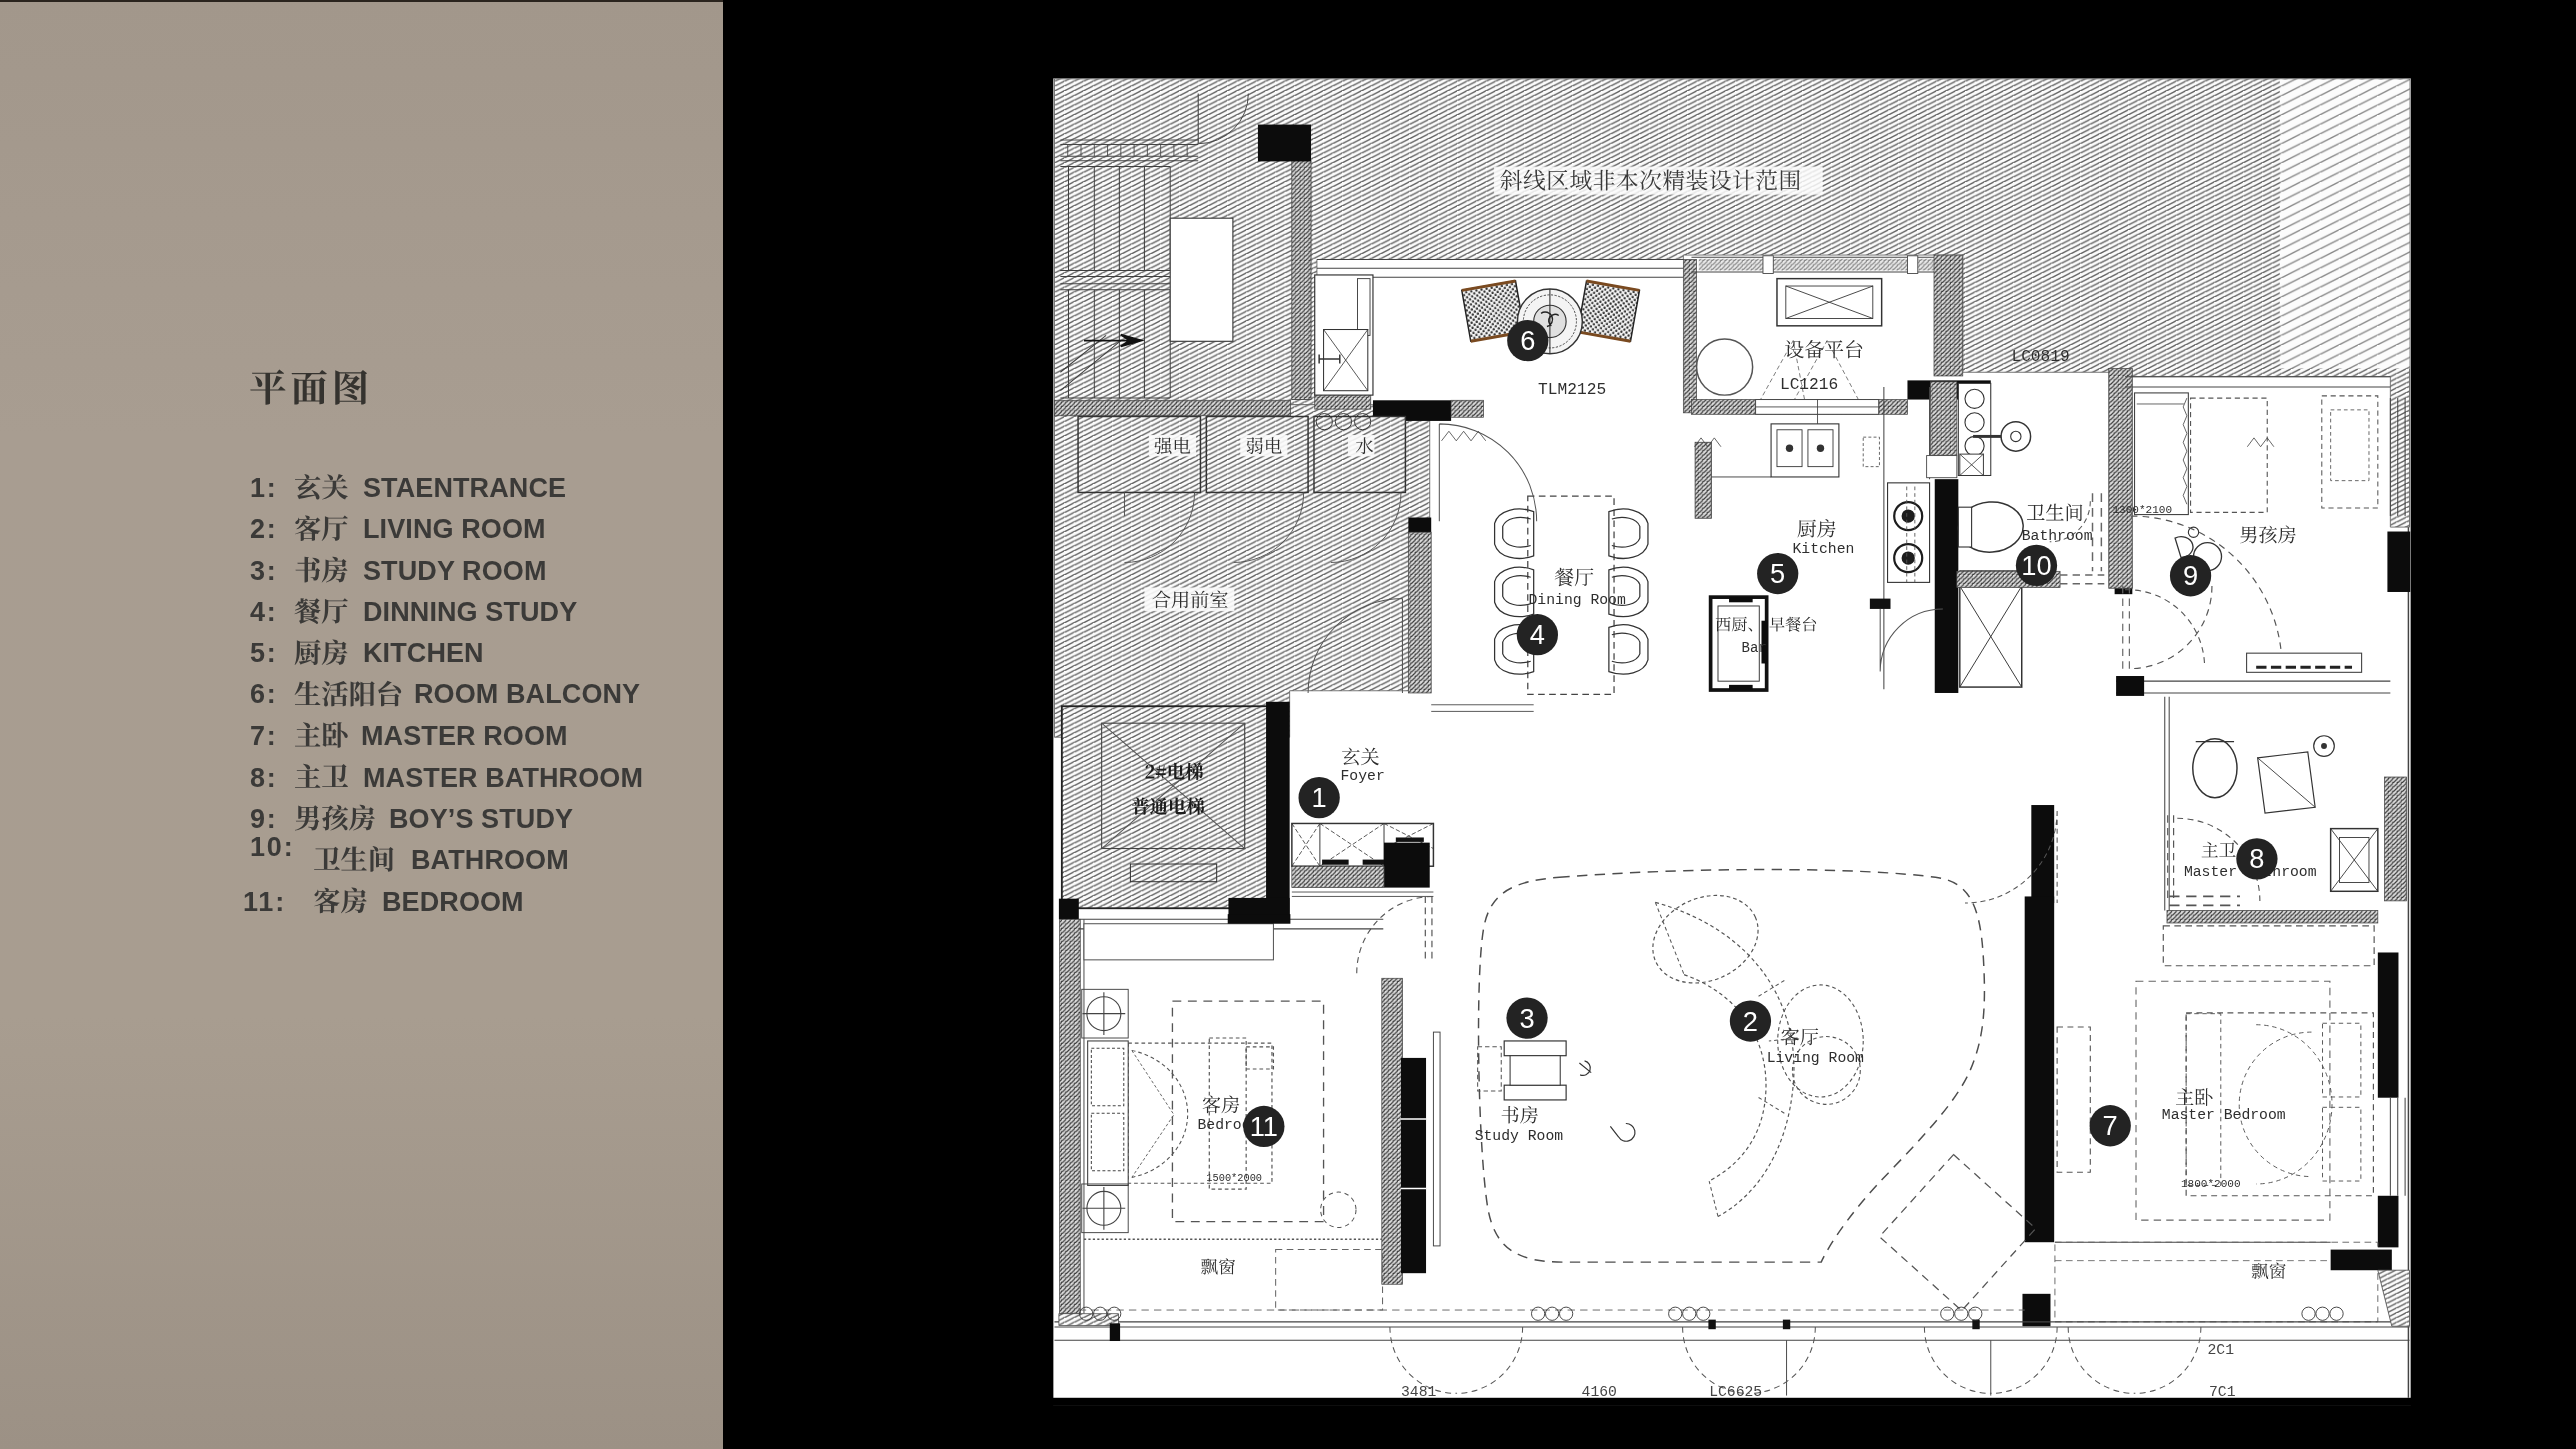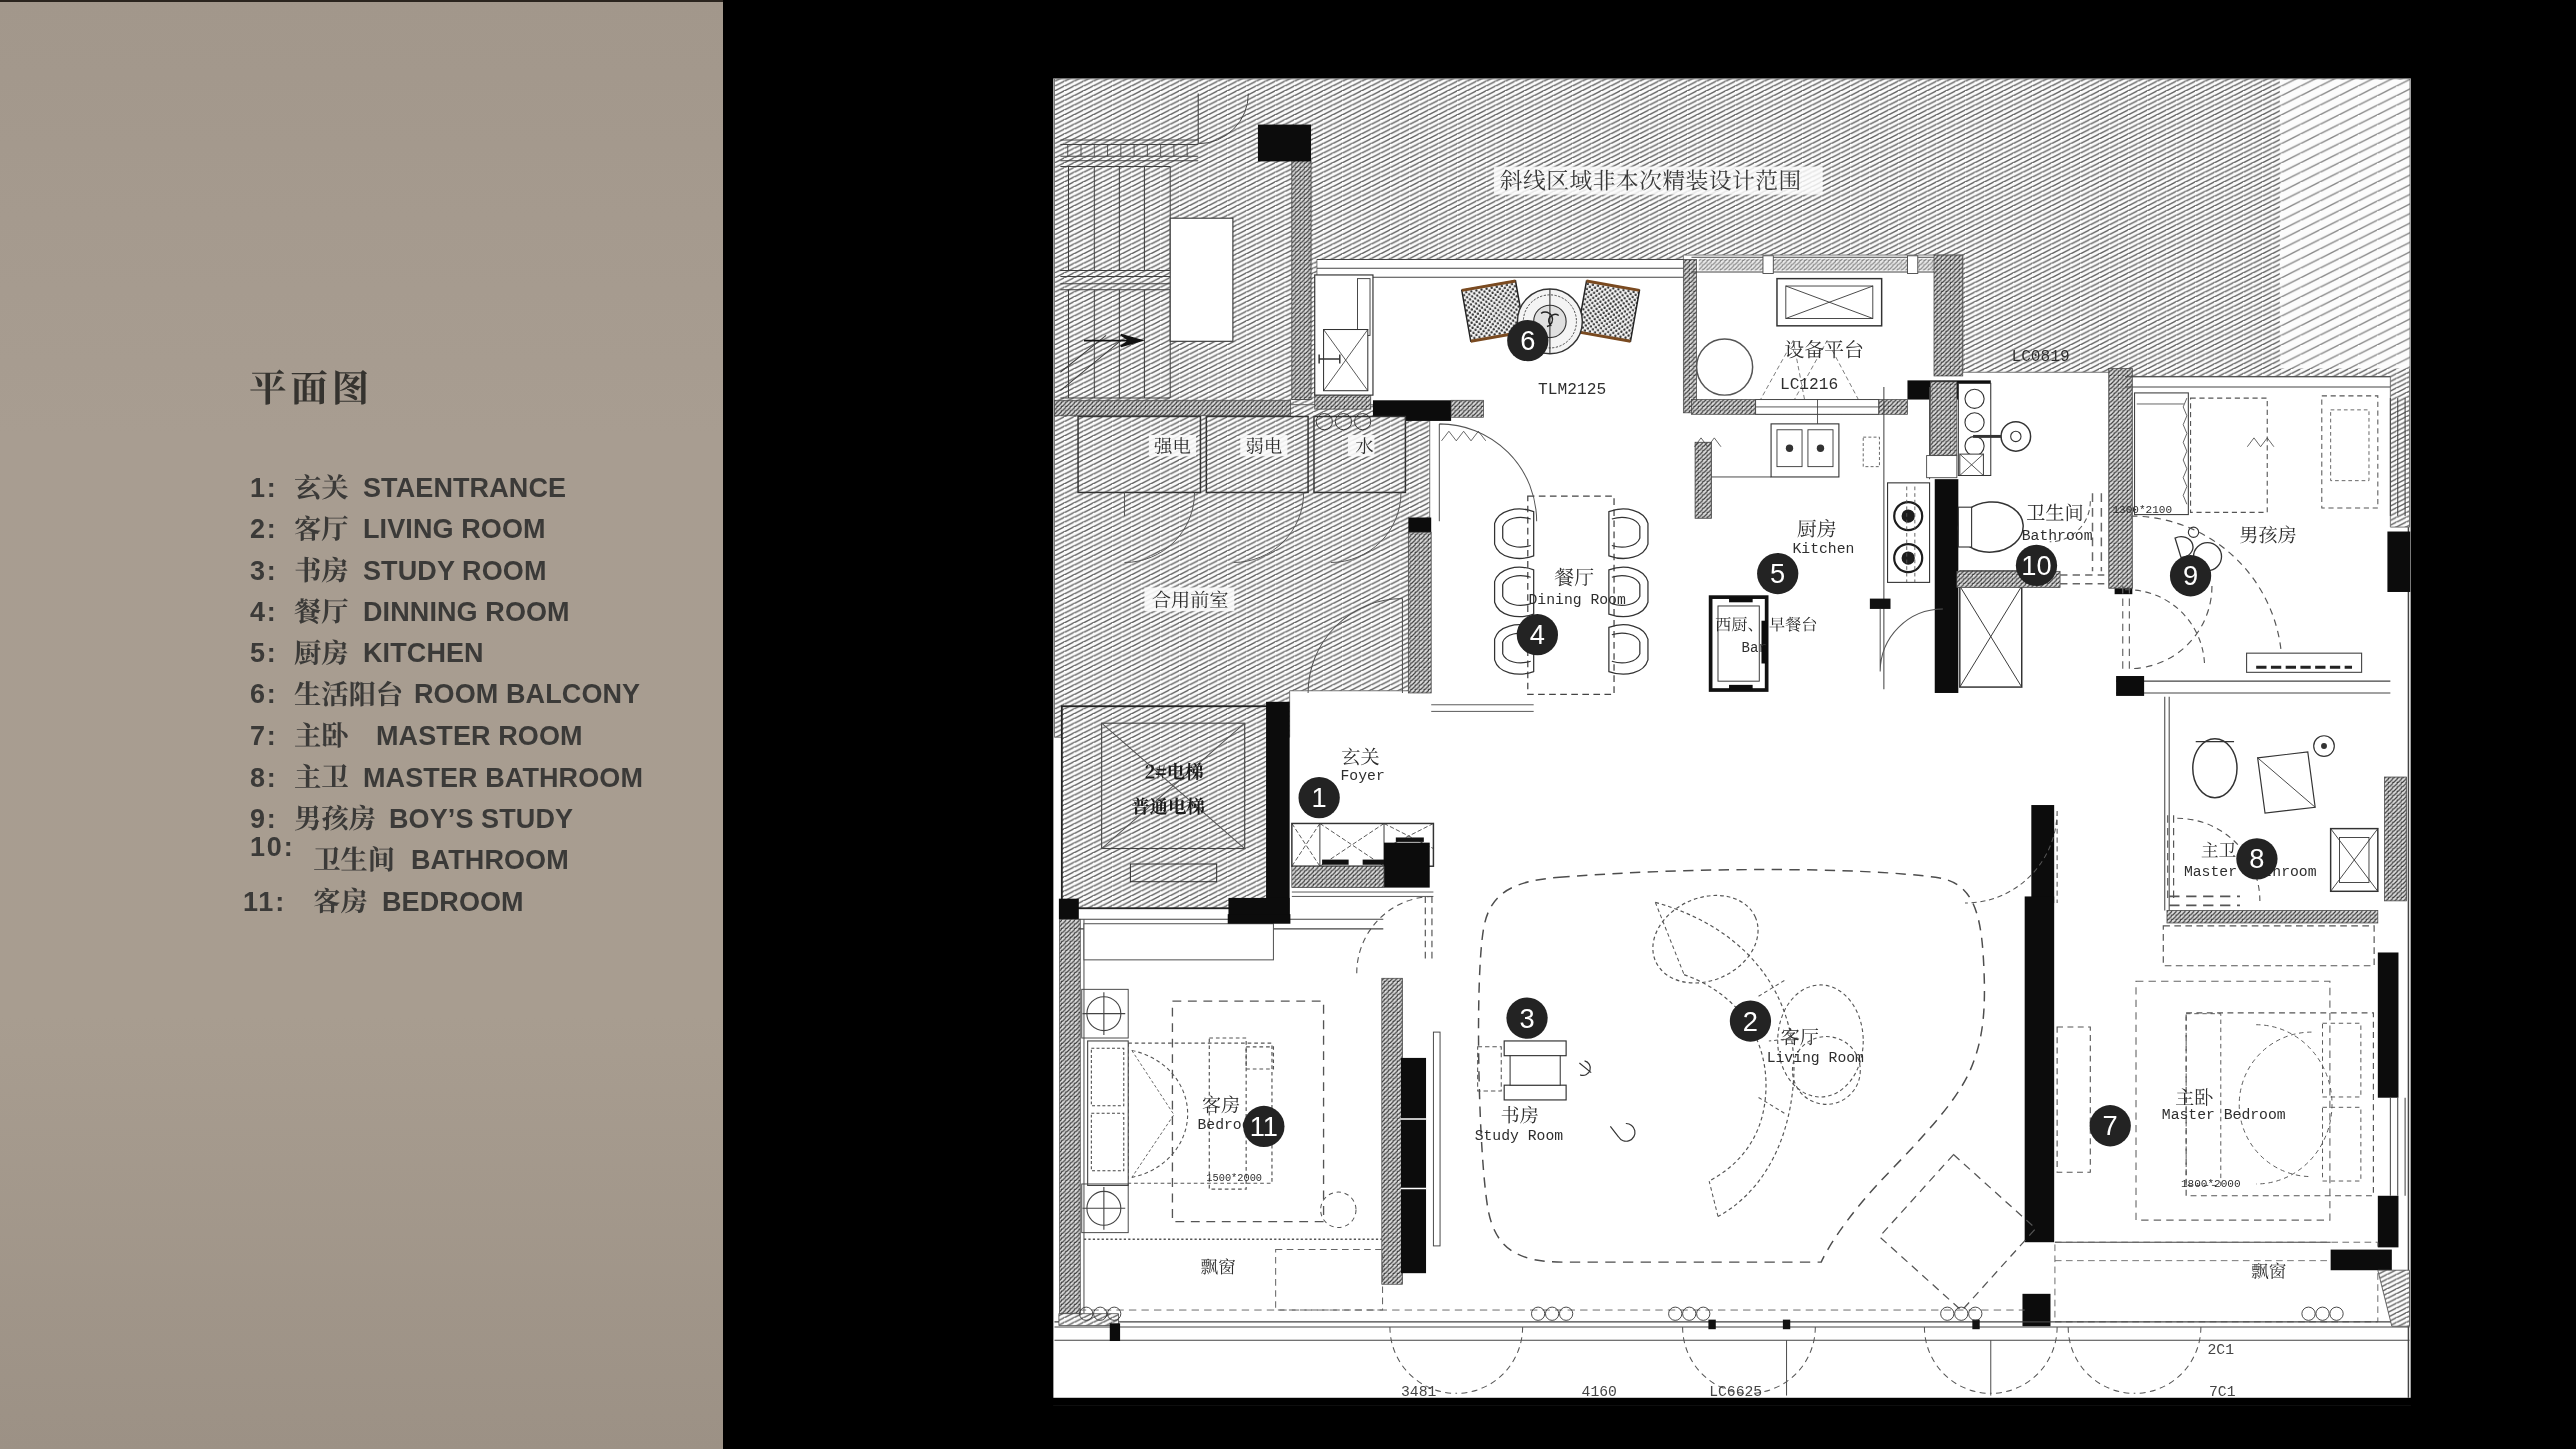--- a/index.html
+++ b/index.html
@@ -38,27 +38,27 @@
 
 <path d="M438.2 1228.1H449.1V1234.5H438.2ZM438.7 1227 436.6 1226.2C439.1 1225.3 441.5 1224.2 443.7 1223C445.5 1224.3 447.4 1225.3 449.5 1226.2L448.7 1227ZM431.4 1206.6H430.9C431 1208.6 429.6 1210.5 428.3 1211.2C427.1 1211.8 426.4 1212.8 426.8 1214.1C427.3 1215.4 429.1 1215.7 430.3 1214.9C431.5 1214.1 432.4 1212.3 432.2 1209.7H437.9C435.5 1214.9 431.7 1219.4 428.1 1222L428.5 1222.4C431.8 1221.2 435.1 1219.4 438.1 1216.8C439 1218.3 440.1 1219.7 441.4 1221C437.2 1224.1 431.9 1226.9 426.2 1228.6L426.4 1229C429 1228.6 431.5 1227.9 434 1227.2V1238.3H434.7C436.9 1238.3 438.2 1237.3 438.2 1237V1235.6H449.1V1238H449.8C451.2 1238 453.4 1237.2 453.4 1236.9V1228.6C454 1228.5 454.5 1228.2 454.7 1228L454.6 1227.9C455.5 1228.2 456.5 1228.4 457.5 1228.6C457.9 1226.5 459.1 1225.1 460.9 1224.6L461 1224.2C456 1223.8 451 1222.8 446.7 1221.2C449.2 1219.5 451.2 1217.7 452.8 1215.7C453.8 1215.6 454.3 1215.5 454.7 1215.2L450.5 1211.1L447.6 1213.6H441.1L442 1212.5C442.8 1212.6 443.4 1212.3 443.6 1211.9L438.7 1209.7H454.9C454.7 1211.1 454.4 1212.9 454.2 1214.1L454.5 1214.3C456.1 1213.4 458.1 1211.7 459.3 1210.5C460 1210.5 460.4 1210.4 460.7 1210.1L456.8 1206.4L454.6 1208.7H444.8C447.2 1207.7 447.4 1203.2 439.9 1203.7L439.7 1203.9C440.9 1204.8 442.1 1206.7 442.2 1208.3C442.5 1208.5 442.7 1208.6 442.9 1208.7H432C431.9 1208 431.7 1207.3 431.4 1206.6ZM447.5 1214.7C446.4 1216.3 444.9 1217.9 443.2 1219.5C441.5 1218.5 440 1217.4 438.8 1216.1L440.2 1214.7Z M479.8 1215.9 479.5 1216.1C480.5 1217.2 481.7 1219 482.1 1220.6C486 1223 489.3 1215.9 479.8 1215.9ZM493.4 1218.3 491.1 1221.3H472.2L472.5 1222.4H478.7C478.5 1227.7 477.7 1233.1 468.3 1237.8L468.7 1238.3C478.1 1235.4 481.4 1231.4 482.8 1226.9H489.5C489.1 1230.5 488.5 1233 487.8 1233.6C487.5 1233.7 487.2 1233.8 486.6 1233.8C485.8 1233.8 483.1 1233.7 481.6 1233.5V1234C483.2 1234.3 484.6 1234.8 485.2 1235.4C485.8 1236 486 1236.8 486 1238C488.1 1238 489.6 1237.7 490.7 1237C492.5 1235.7 493.3 1232.8 493.8 1227.5C494.5 1227.5 495 1227.2 495.2 1226.9L491.3 1223.7L489.2 1225.8H483.1C483.3 1224.7 483.5 1223.6 483.6 1222.4H496.6C497.1 1222.4 497.5 1222.2 497.6 1221.8C496 1220.4 493.4 1218.3 493.4 1218.3ZM467.7 1208.4V1216.9C467.7 1223.9 467.1 1231.7 462.5 1238L462.9 1238.3C471.3 1232.6 472 1223.5 472 1216.9V1215.8H490.3V1217.2H491C492.5 1217.2 494.7 1216.4 494.7 1216.1V1210.5C495.4 1210.4 495.9 1210.1 496.2 1209.8L491.9 1206.7L489.9 1208.8H483.4C485.5 1207.5 484.9 1203.1 477 1203.5L476.7 1203.7C478.2 1204.9 480 1207 480.8 1208.8H472.6L467.7 1207.1ZM472 1214.7V1209.9H490.3V1214.7Z" fill="#3b3a38"></path>
 </svg>
 <div class="lg" style="left:250px;top:475px;letter-spacing:1.8px">1:</div>
 <div class="lg" style="left:363px;top:475px">STAENTRANCE</div>
 <div class="lg" style="left:250px;top:516px;letter-spacing:1.8px">2:</div>
 <div class="lg" style="left:363px;top:516px">LIVING ROOM</div>
 <div class="lg" style="left:250px;top:558px;letter-spacing:1.8px">3:</div>
 <div class="lg" style="left:363px;top:558px">STUDY ROOM</div>
 <div class="lg" style="left:250px;top:599px;letter-spacing:1.8px">4:</div>
-<div class="lg" style="left:363px;top:599px">DINNING ROOM</div>
+<div class="lg" style="left:363px;top:599px">DINNING STUDY</div>
 <div class="lg" style="left:250px;top:640px;letter-spacing:1.8px">5:</div>
 <div class="lg" style="left:363px;top:640px">KITCHEN</div>
 <div class="lg" style="left:250px;top:681px;letter-spacing:1.8px">6:</div>
 <div class="lg" style="left:414px;top:681px">ROOM BALCONY</div>
 <div class="lg" style="left:250px;top:723px;letter-spacing:1.8px">7:</div>
-<div class="lg" style="left:376px;top:723px">MASTER ROOM</div>
+<div class="lg" style="left:361px;top:723px">MASTER ROOM</div>
 <div class="lg" style="left:250px;top:765px;letter-spacing:1.8px">8:</div>
 <div class="lg" style="left:363px;top:765px">MASTER BATHROOM</div>
 <div class="lg" style="left:250px;top:806px;letter-spacing:1.8px">9:</div>
 <div class="lg" style="left:389px;top:806px">BOY’S STUDY</div>
 <div class="lg" style="left:250px;top:834px;letter-spacing:1.8px">10:</div>
 <div class="lg" style="left:411px;top:847px">BATHROOM</div>
 <div class="lg" style="left:243px;top:889px;letter-spacing:1.8px">11:</div>
 <div class="lg" style="left:382px;top:889px">BEDROOM</div>
 
 <svg width="1358" height="1328" viewBox="1428 106 1842 1801" style="position:absolute;left:1053px;top:78px">

